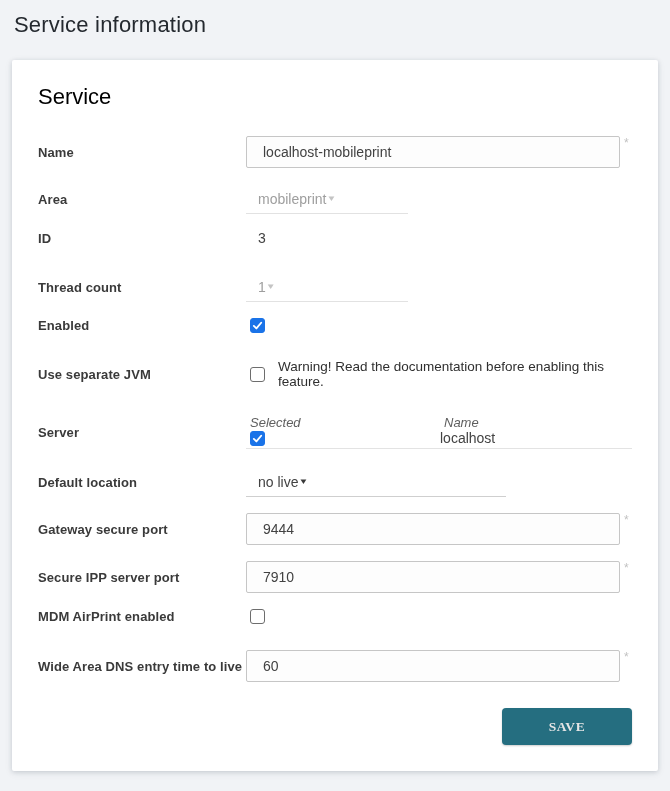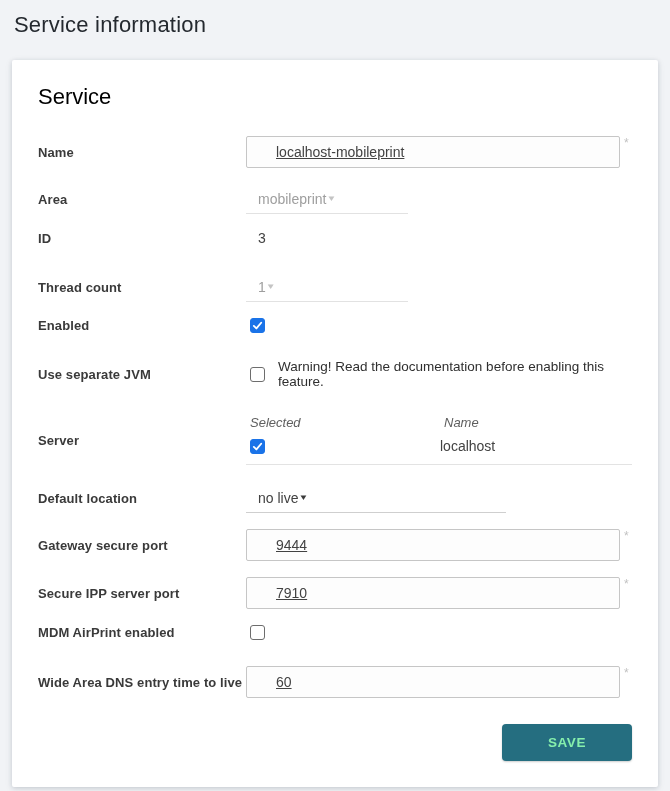--- a/index.html
+++ b/index.html
@@ -47,23 +47,22 @@
   .field-wrap { display:flex; align-items:center; }
   .text-input {
     flex:1;
     height:32px;
     border:1px solid #c6c6c6;
     border-radius:2px;
     background:#fdfdfd;
     font-family:"Liberation Sans", sans-serif;
     font-size:14px;
     color:#424242;
-    padding:0 29px;
+    padding:0 16px;
     outline:none;
-    text-decoration:underline;
   }
   .req {
     width:8px;
     font-size:12px;
     color:#c2c2c2;
     margin-left:4px;
     align-self:flex-start;
     line-height:14px;
   }
   .select {
@@ -96,45 +95,44 @@
     flex:0 0 15px;
     display:flex; align-items:center; justify-content:center;
     cursor:pointer;
   }
   .checkbox.checked { background:#1a73e8; border-color:#1a73e8; }
   .checkbox svg { width:11px; height:11px; display:block; }
   .warning-text { font-size:13.5px; color:#2f2f2f; margin-left:13px; }
   .server-grid {
     display:grid;
     grid-template-columns:194px 1fr;
-    row-gap:8px;
   }
   .server-head {
     font-size:13px;
     font-style:italic;
     color:#5f5f5f;
     padding-left:4px;
   }
   .server-cell { display:flex; align-items:center; }
   .server-name { font-size:14px; color:#424242; }
   .server-divider { grid-column:1 / -1; border-bottom:1px solid #e3e3e3; margin-top:2px; }
   .row-server { margin-bottom:18px; }
   .save-row {
     display:flex;
     justify-content:flex-end;
     margin-top:26px;
   }
   .save-button {
     min-width:130px;
     height:37px;
     background:#256e80;
-    color:#86efac;
+    color:#e5e5e5;
     border:none;
     border-radius:4px;
-    font-family:Liberation Sans, sans-serif;
+    font-family:Liberation Serif, serif;
     font-size:13.5px;
     font-weight:700;
     letter-spacing:.6px;
     cursor:pointer;
     box-shadow:0 1px 2px rgba(0,0,0,.2);
   }
 </style>
 </head>
 <body>
 

